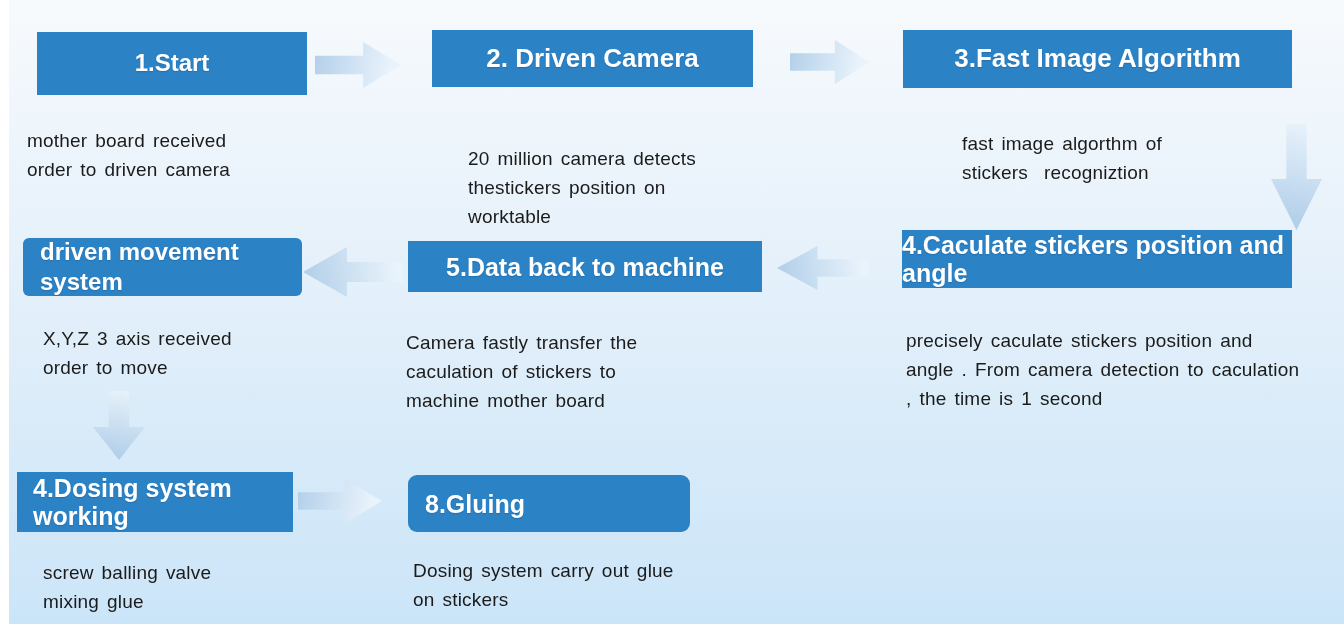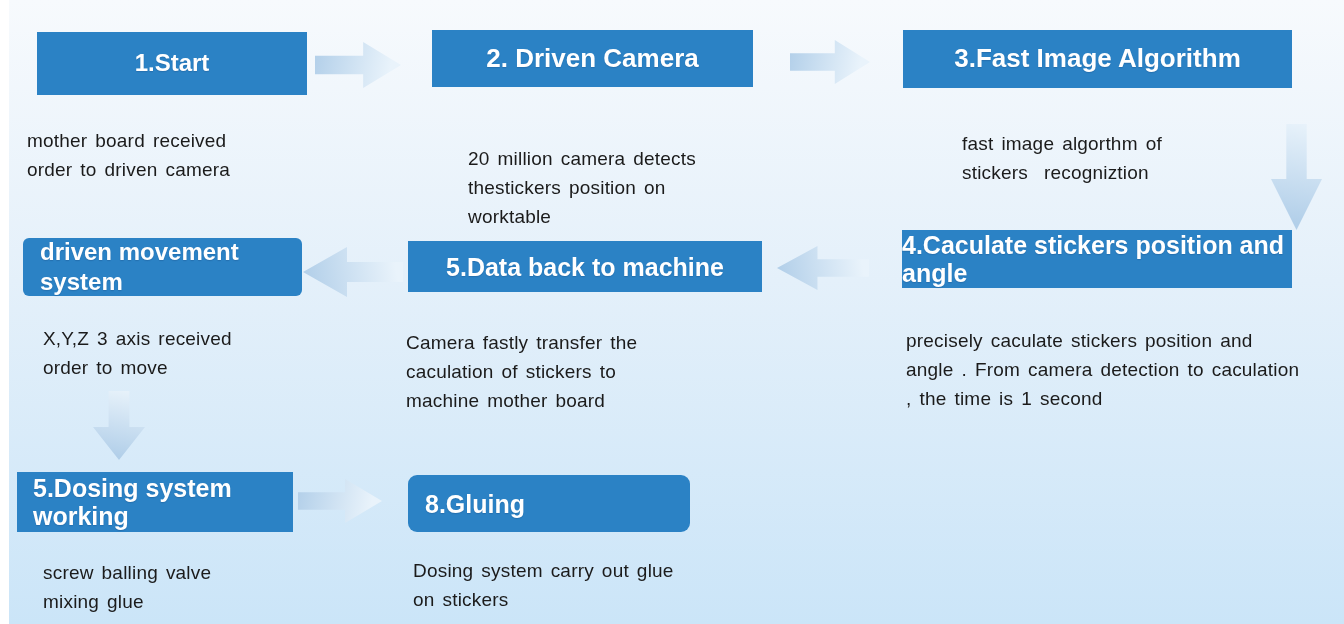--- a/index.html
+++ b/index.html
@@ -107,21 +107,21 @@
     <span>driven movement system</span>
   </div>
 
   <div id="desc-4" class="desc">precisely caculate stickers position and angle . From camera detection to caculation , the time is 1 second</div>
   <div id="desc-5" class="desc">Camera fastly transfer the caculation of stickers to machine mother board</div>
   <div id="desc-6" class="desc">X,Y,Z 3 axis received order to move</div>
 
   <div id="arrow-6" class="arrow down"></div>
 
   <div id="box-7" class="node left">
-    <span>5.Dosing system working</span>
+    <span>4.Dosing system working</span>
   </div>
   <div id="arrow-7" class="arrow right"></div>
   <div id="box-8" class="node left">
     <span>8.Gluing</span>
   </div>
 
   <div id="desc-8" class="desc">Dosing system carry out glue on stickers</div>
   <div id="desc-7" class="desc">screw balling valve mixing glue</div>
 </div>
 

